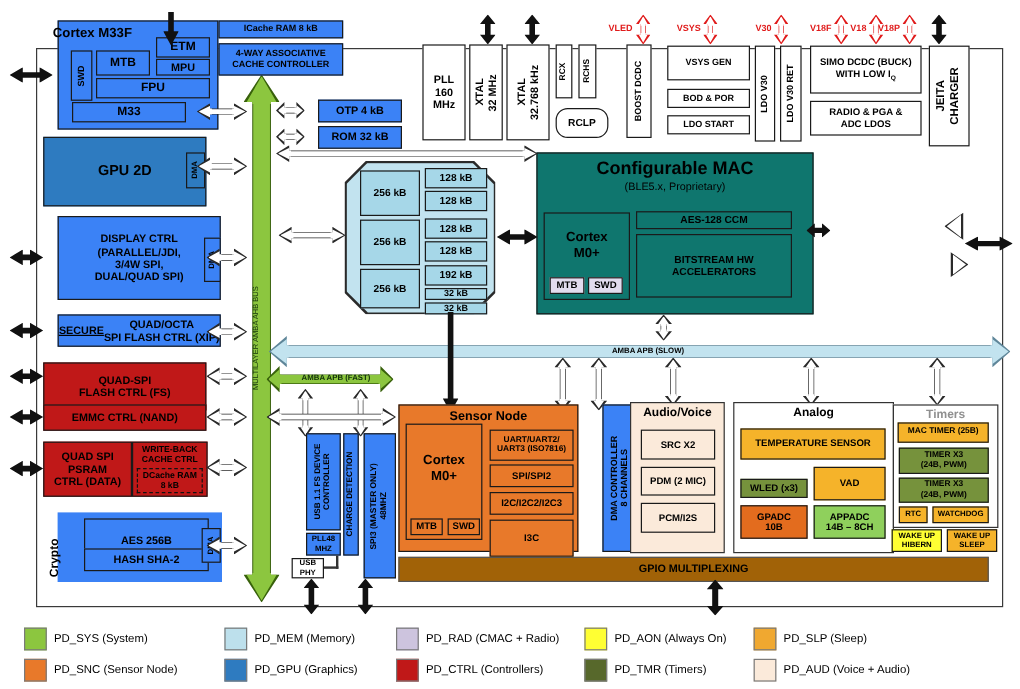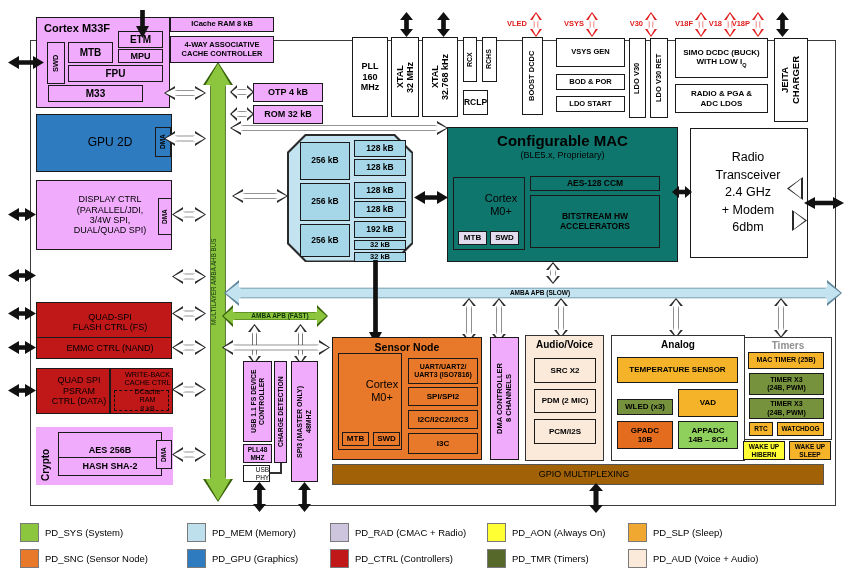--- a/index.html
+++ b/index.html
@@ -1,22 +1,22 @@
 <!DOCTYPE html>
 <html><head>
 <meta charset="utf-8">
 <style>
   html,body{margin:0;padding:0;background:#fff;font-family:"Liberation Sans",sans-serif;}
   #stage{position:relative;width:850px;height:574px;background:#fff;overflow:hidden;}
   .b{position:absolute;border:1.2px solid #1a1a1a;box-sizing:border-box;display:flex;align-items:center;justify-content:center;text-align:center;white-space:pre-line;line-height:1.15;font-size:8px;font-weight:bold;color:#000;}
-  .n{font-weight:normal;padding-left:12px;}
+  .n{font-weight:bold;}
   .nb{border:none;}
   .txt{position:absolute;white-space:pre-line;line-height:1.15;color:#000;}
   .vt{writing-mode:vertical-rl;transform:rotate(180deg);}
-  .g{background:#f0abfc;}
+  .g{background:#3b82f6;margin-left:12px;}
   .red{background:#C01818;}
   .blue{background:#2E7BC0;}
   .wh{background:#fff;}
   .or{background:#E8792A;}
   .pur{background:#0f766e;}
   .purl{background:#E2DCEE;}
   .lb{background:#A6D7E8;}
   .lbl2{background:#a16207;}
   .cream{background:#FBEADA;}
   .yo{background:#F5B32A;}
@@ -81,20 +81,22 @@
 
   <div class="b blue n" style="left:36px;top:114px;width:136px;height:58px;font-size:12px;">GPU 2D</div>
   <div class="b blue vt" style="left:155px;top:127px;width:16px;height:30px;font-size:6.5px;">DMA</div>
 
   <div class="b g n" style="left:36px;top:180px;width:136px;height:70px;font-size:9px;">DISPLAY CTRL
 (PARALLEL/JDI,
 3/4W SPI,
 DUAL/QUAD SPI)</div>
   <div class="b g vt" style="left:158px;top:198px;width:14px;height:37px;font-size:6.5px;">DMA</div>
 
+  <div class="b g n" style="left:36px;top:262px;width:136px;height:27px;font-size:9px;"><span style="text-decoration:underline;">SECURE</span><span> QUAD/OCTA
+SPI FLASH CTRL (XIP)</span></div>
 
   <div class="b red n" style="left:36px;top:302px;width:136px;height:40px;font-size:9px;">QUAD-SPI
 FLASH CTRL (FS)</div>
   <div class="b red n" style="left:36px;top:337px;width:136px;height:22px;font-size:9px;">EMMC CTRL (NAND)</div>
 
   <div class="b red n" style="left:36px;top:368px;width:74px;height:46px;font-size:9px;">QUAD SPI
 PSRAM
 CTRL (DATA)</div>
   <div class="b red n" style="left:110px;top:368px;width:63px;height:46px;font-size:7.2px;align-items:flex-start;padding-top:2px;">WRITE-BACK
 CACHE CTRL</div>
@@ -112,21 +114,21 @@
 
   <div class="b wh" style="left:352px;top:37px;width:36px;height:80px;font-size:9px;">PLL
 160
 MHz</div>
   <div class="b wh vt" style="left:391px;top:37px;width:28px;height:80px;font-size:9px;">XTAL
 32 MHz</div>
   <div class="b wh vt" style="left:422px;top:37px;width:36px;height:80px;font-size:9px;">XTAL
 32.768 kHz</div>
   <div class="b wh vt" style="left:463px;top:37px;width:14px;height:45px;font-size:7px;">RCX</div>
   <div class="b wh vt" style="left:482px;top:37px;width:15px;height:45px;font-size:7px;">RCHS</div>
-  <div class="b wh" style="left:463px;top:90px;width:25px;height:25px;font-size:8.5px;">RCLP</div>
+  <div class="b wh" style="left:463px;top:90px;width:44px;height:25px;font-size:8.5px;border-radius:10px;">RCLP</div>
 
   <div class="b wh vt" style="left:522px;top:37px;width:21px;height:78px;font-size:7.5px;">BOOST DCDC</div>
   <div class="b wh" style="left:556px;top:38px;width:69px;height:29px;font-size:7.5px;">VSYS GEN</div>
   <div class="b wh" style="left:556px;top:74px;width:69px;height:16px;font-size:7.5px;">BOD &amp; POR</div>
   <div class="b wh" style="left:556px;top:96px;width:69px;height:16px;font-size:7.5px;">LDO START</div>
   <div class="b wh vt" style="left:629px;top:38px;width:17px;height:80px;font-size:7.5px;">LDO V30</div>
   <div class="b wh vt" style="left:650px;top:38px;width:18px;height:80px;font-size:7.5px;">LDO V30 RET</div>
   <div class="b wh" style="left:675px;top:38px;width:93px;height:40px;font-size:8px;flex-direction:column;"><span>SIMO DCDC (BUCK)</span><span><span>WITH LOW I</span><sub style="font-size:5.5px;">Q</sub></span></div>
   <div class="b wh" style="left:675px;top:84px;width:93px;height:29px;font-size:8px;">RADIO &amp; PGA &amp;
 ADC LDOS</div>
@@ -168,25 +170,20 @@
   <div class="txt" style="left:447px;top:150px;width:231px;text-align:center;font-size:9px;">(BLE5.x, Proprietary)</div>
   <div class="b pur n" style="left:453px;top:177px;width:72px;height:73px;"></div>
   <div class="txt n" style="left:453px;top:192px;width:72px;text-align:center;font-size:11px;">Cortex
 M0+</div>
   <div class="b purl" style="left:458px;top:231px;width:29px;height:14px;font-size:8px;">MTB</div>
   <div class="b purl" style="left:490px;top:231px;width:29px;height:14px;font-size:8px;">SWD</div>
   <div class="b pur" style="left:530px;top:176px;width:130px;height:15px;font-size:8.5px;">AES-128 CCM</div>
   <div class="b pur" style="left:530px;top:195px;width:130px;height:53px;font-size:8.5px;">BITSTREAM HW
 ACCELERATORS</div>
 
-  <div class="b wh n" style="left:690px;top:128px;width:118px;height:130px;font-size:12.5px;line-height:1.4;padding-right:14px;">Radio
-Transceiver
-2.4 GHz
-+ Modem
-6dbm</div>
   <div class="tri l" style="left:787px;top:177px;width:16px;height:23px;"></div>
   <div class="tri r" style="left:792px;top:210px;width:15px;height:21px;"></div>
 
   <div class="ah solid" style="left:8px;top:56px;width:36px;height:13px;"></div>
   <div class="ah solid" style="left:8px;top:208px;width:28px;height:13px;"></div>
   <div class="ah solid" style="left:8px;top:269px;width:28px;height:13px;"></div>
   <div class="ah solid" style="left:8px;top:307px;width:28px;height:13px;"></div>
   <div class="ah solid" style="left:8px;top:341px;width:28px;height:13px;"></div>
   <div class="ah solid" style="left:8px;top:384px;width:28px;height:13px;"></div>
 
@@ -244,21 +241,21 @@
   <div class="txt" style="left:332px;top:341px;width:150px;text-align:center;font-size:10.5px;font-weight:bold;">Sensor Node</div>
   <div class="b or n" style="left:338px;top:353px;width:64px;height:97px;"></div>
   <div class="txt n" style="left:338px;top:378px;width:64px;text-align:center;font-size:11px;">Cortex
 M0+</div>
   <div class="b or" style="left:342px;top:432px;width:27px;height:14px;font-size:8px;">MTB</div>
   <div class="b or" style="left:373px;top:432px;width:27px;height:14px;font-size:8px;">SWD</div>
   <div class="b or" style="left:408px;top:358px;width:70px;height:26px;font-size:7px;">UART/UART2/
 UART3 (ISO7816)</div>
   <div class="b or" style="left:408px;top:387px;width:70px;height:19px;font-size:8px;">SPI/SPI2</div>
   <div class="b or" style="left:408px;top:410px;width:70px;height:19px;font-size:8px;">I2C/I2C2/I2C3</div>
-  <div class="b or" style="left:408px;top:433px;width:70px;height:21px;font-size:8px;">I3C</div>
+  <div class="b or" style="left:408px;top:433px;width:70px;height:31px;font-size:8px;">I3C</div>
 
   <div class="b g vt" style="left:490px;top:337px;width:29px;height:123px;font-size:7.5px;">DMA CONTROLLER
 8 CHANNELS</div>
 
   <div class="b cream" style="left:525px;top:335px;width:79px;height:126px;border-color:#333;"></div>
   <div class="txt" style="left:525px;top:339px;width:79px;text-align:center;font-size:10px;font-weight:bold;">Audio/Voice</div>
   <div class="b cream" style="left:534px;top:358px;width:62px;height:25px;font-size:8px;">SRC X2</div>
   <div class="b cream" style="left:534px;top:389px;width:62px;height:24px;font-size:8px;">PDM (2 MIC)</div>
   <div class="b cream" style="left:534px;top:419px;width:62px;height:25px;font-size:8px;">PCM/I2S</div>
 

